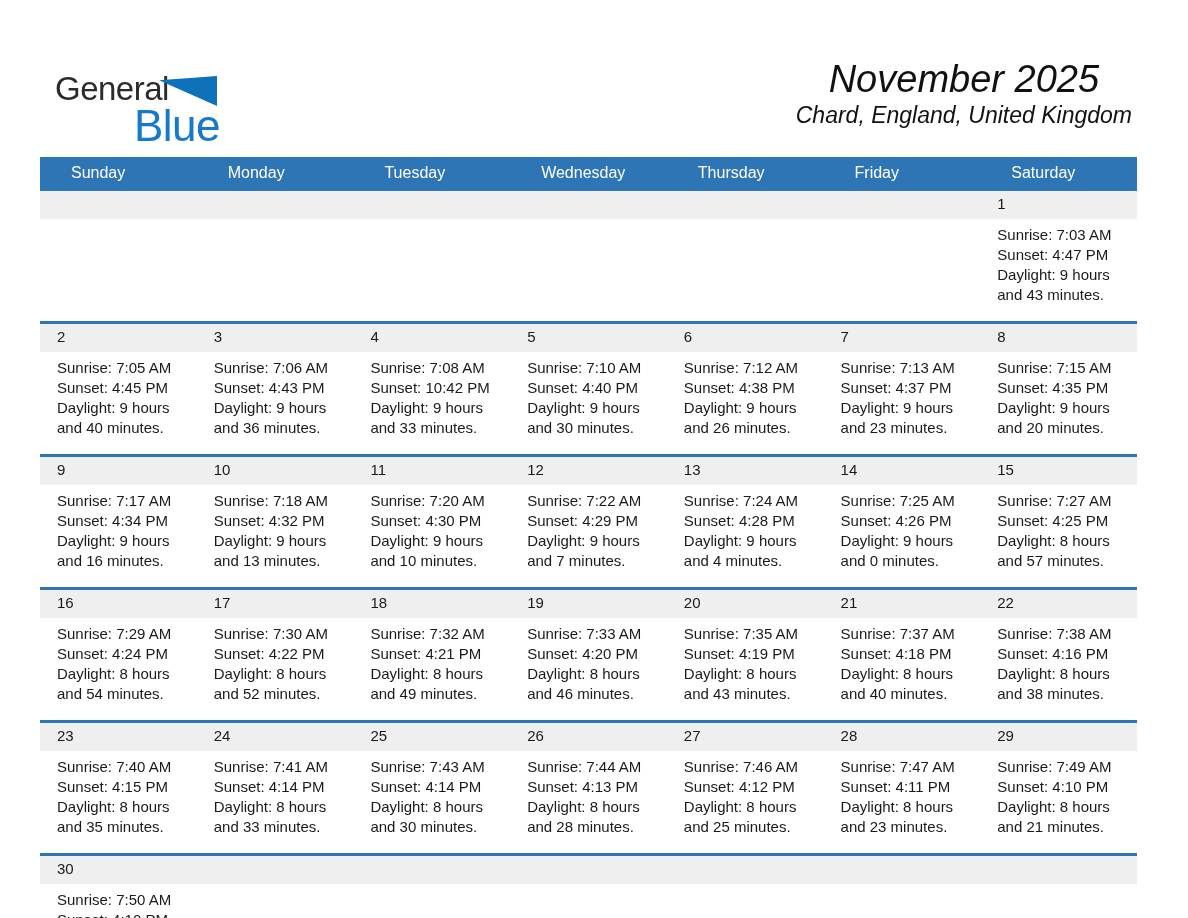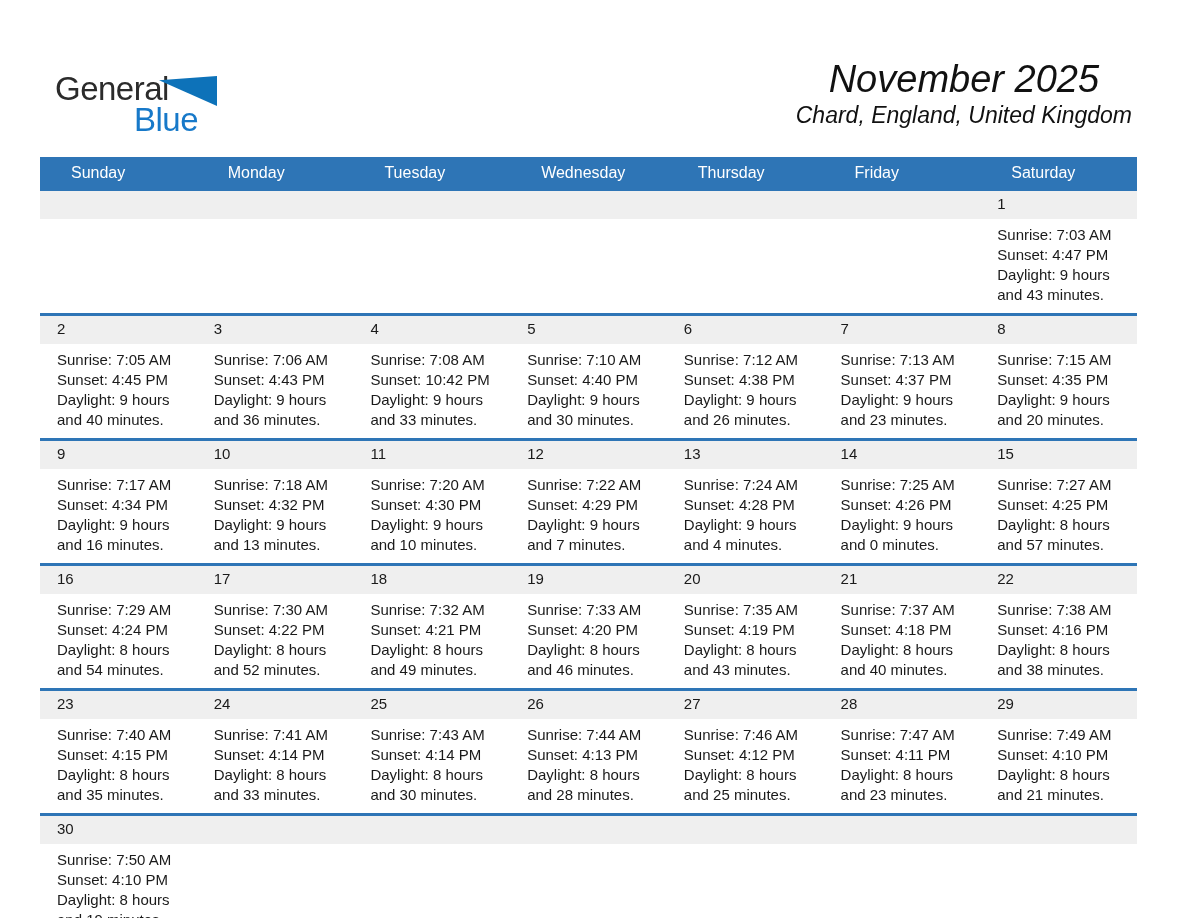--- a/index.html
+++ b/index.html
@@ -13,40 +13,40 @@
   html,body{background:#ffffff;}
   body{
     width:1188px;height:918px;position:relative;overflow:hidden;
     font-family:"Liberation Sans", sans-serif;color:var(--ink);
   }
   
   .logo{position:absolute;left:55px;top:70px;width:240px;height:72px;}
   .logo-general{position:absolute;left:0;top:0;font-size:33px;color:#2b2b2b;letter-spacing:-0.5px;}
   .logo-triangle{position:absolute;left:104px;top:6px;width:58px;height:30px;background:var(--tri-blue);
     -webkit-clip-path:polygon(0 14%,100% 0,100% 100%);clip-path:polygon(0 14%,100% 0,100% 100%);}
-  .logo-blue{position:absolute;left:79px;top:31px;font-size:33px;color:var(--logo-blue);letter-spacing:-0.5px;}
+  .logo-blue{position:absolute;left:79px;top:31px;font-size:44px;color:var(--logo-blue);letter-spacing:-0.5px;}
   
   .titles{position:absolute;right:56px;top:58px;text-align:center;font-style:italic;}
   .page-title{font-size:38px;color:#111;font-weight:400;line-height:1.15;}
   .page-subtitle{font-size:23px;color:#111;font-weight:400;}
   
   .calendar{position:absolute;left:40px;top:157px;width:1097px;}
   .weekday-row{
     display:grid;grid-template-columns:repeat(7,1fr);
     background:var(--accent);height:31px;align-items:center;
   }
   .hcell{color:#ffffff;font-size:16px;padding-left:31px;white-space:nowrap;overflow:hidden;}
   .week-row{
     display:grid;grid-template-columns:repeat(7,1fr);
     border-top:3px solid var(--accent);
   }
   .week-row:last-child .cell-lines{min-height:80px;}
   .day-cell{min-height:107px;}
   .date-band{height:28px;background:var(--band);padding:4px 0 0 17px;font-size:15px;color:var(--ink);}
-  .cell-lines{padding:6px 6px 8px 17px;font-size:15px;line-height:20px;color:var(--ink);}
+  .cell-lines{padding:6px 6px 16px 17px;font-size:15px;line-height:20px;color:var(--ink);}
   .info-line{white-space:nowrap;}
 </style>
 </head>
 <body>
 
 <div class="logo">
   <span class="logo-general">General</span>
   <span class="logo-triangle"></span>
   <span class="logo-blue">Blue</span>
 </div>

